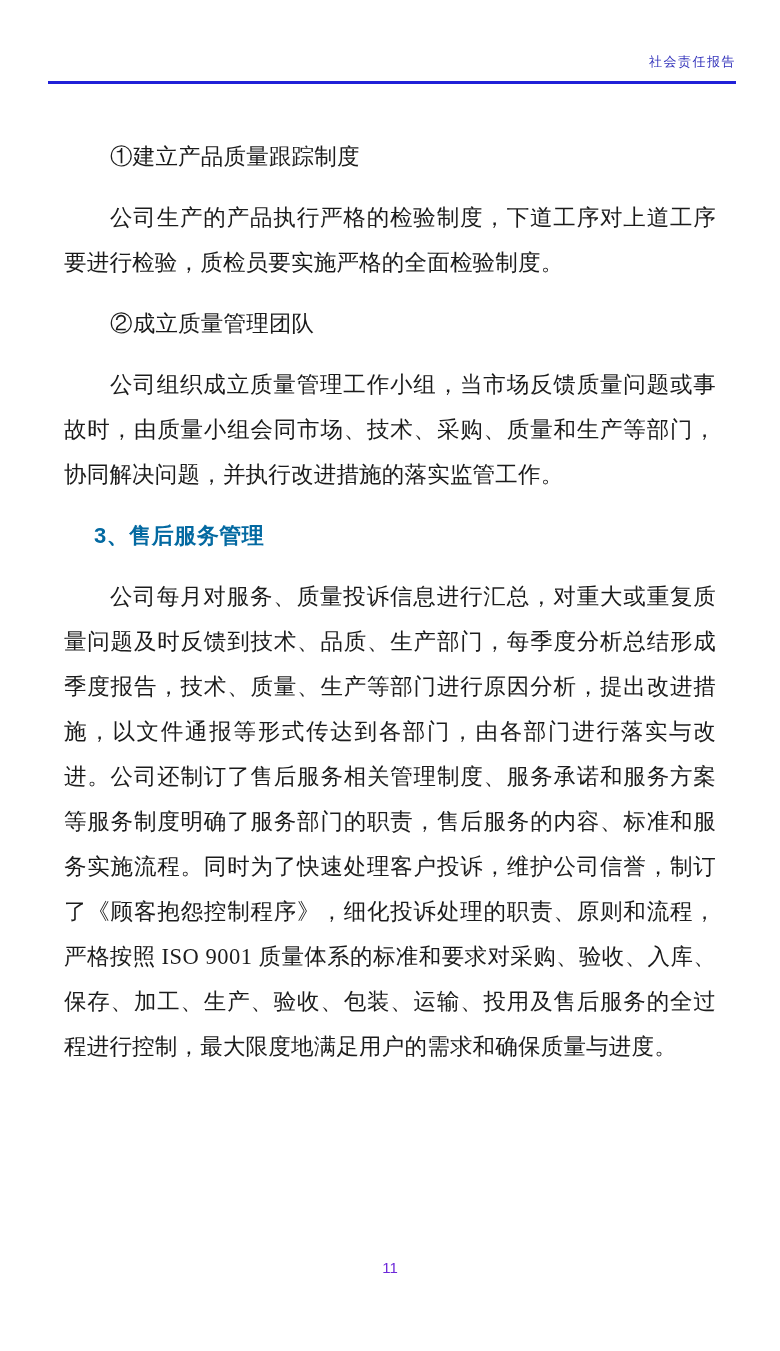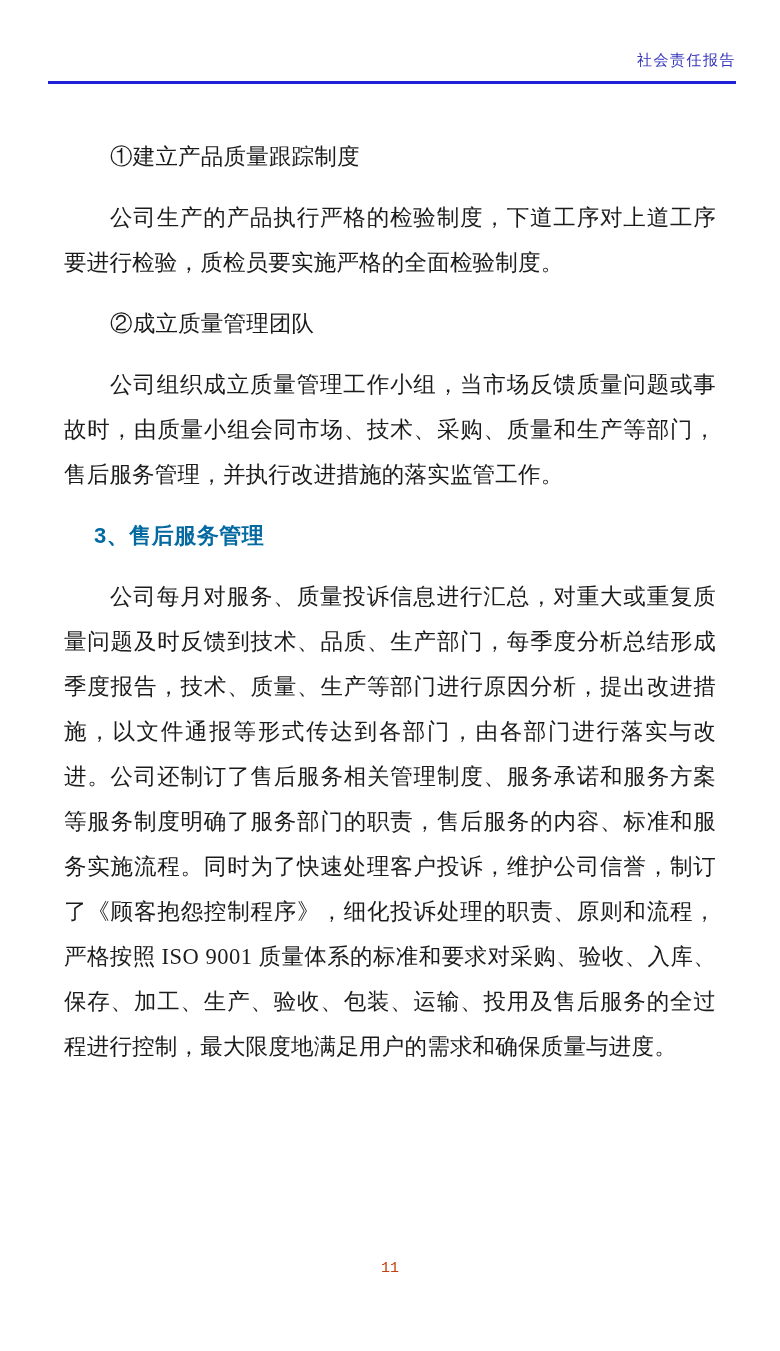--- a/index.html
+++ b/index.html
@@ -29,22 +29,22 @@
     position: absolute;
     left: 48px;
     top: 52px;
     width: 688px;
     height: 36px;
   }
   .header-title {
     position: absolute;
     right: 0;
     top: 0;
-    font-family: Liberation Mono, monospace;
-    font-size: 15px;
+    font-family: Liberation Sans, sans-serif;
+    font-size: 13px;
     letter-spacing: 1.5px;
     color: #3333bb;
     white-space: nowrap;
     line-height: 20px;
     margin-left: 41px;
   }
   .header-rule {
     position: absolute;
     left: 0;
     right: 0;
@@ -94,23 +94,23 @@
   
   .page-footer {
     position: absolute;
     left: 0;
     right: 0;
     top: 1258px;
     text-align: center;
   }
   .page-number {
     display: inline-block;
-    font-family: Liberation Mono, monospace;
+    font-family: Liberation Sans, sans-serif;
     font-size: 15px;
-    color: #c2410c;
+    color: #6d28d9;
     line-height: 20px;
   }
 </style>
 </head>
 <body>
 
 <div class="page">
 
   <div class="page-header">
     <div class="header-title">社会责任报告</div>
@@ -118,21 +118,21 @@
   </div>
 
   <div class="body-block">
 
     <p class="para indent">①建立产品质量跟踪制度</p>
 
     <p class="para indent">公司生产的产品执行严格的检验制度，下道工序对上道工序要进行检验，质检员要实施严格的全面检验制度。</p>
 
     <p class="para indent">②成立质量管理团队</p>
 
-    <p class="para indent">公司组织成立质量管理工作小组，当市场反馈质量问题或事故时，由质量小组会同市场、技术、采购、质量和生产等部门，售后服务管理，并执行改进措施的落实监管工作。</p>
+    <p class="para indent">公司组织成立质量管理工作小组，当市场反馈质量问题或事故时，由质量小组会同市场、技术、采购、质量和生产等部门，协同解决问题，并执行改进措施的落实监管工作。</p>
 
     <p class="heading">3、售后服务管理</p>
 
     <p class="para indent"><span>公司每月对服务、质量投诉信息进行汇总，对重大或重复质量问题及时反馈到技术、品质、生产部门，每季度分析总结形成季度报告，技术、质量、生产等部门进行原因分析，提出改进措施，以文件通报等形式传达到各部门，由各部门进行落实与改进。公司还制订了售后服务相关管理制度、服务承诺和服务方案等服务制度明确了服务部门的职责，售后服务的内容、标准和服务实施流程。同时为了快速处理客户投诉，维护公司信誉，制订了《顾客抱怨控制程序》，细化投诉处理的职责、原则和流程，严格按照 </span><span class="latin">ISO 9001</span><span> 质量体系的标准和要求对采购、验收、入库、保存、加工、生产、验收、包装、运输、投用及售后服务的全过程进行控制，最大限度地满足用户的需求和确保质量与进度。</span></p>
 
   </div>
 
   <div class="page-footer">
     <span class="page-number">11</span>
   </div>

